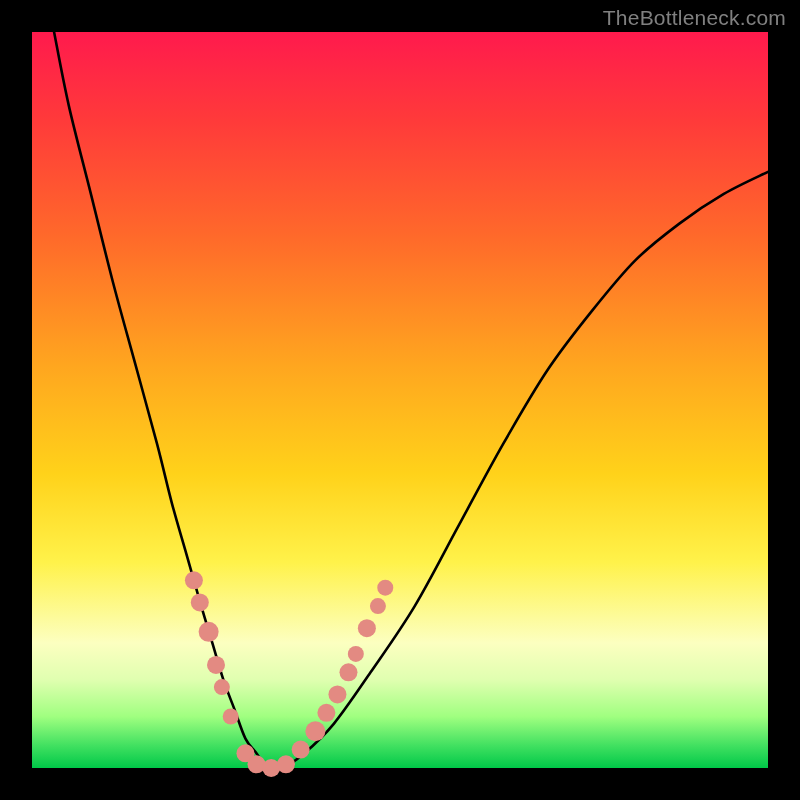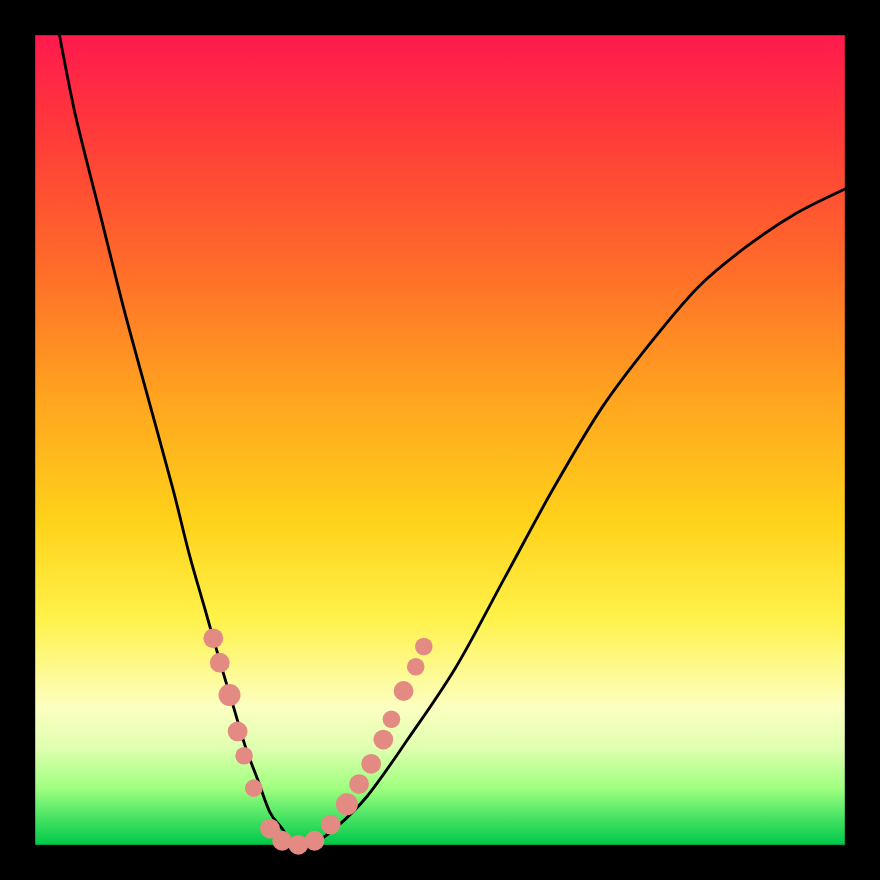--- a/index.html
+++ b/index.html
@@ -79,13 +79,14 @@
           <circle cx="294.40" cy="680.80" r="9" fill="#e38a82"></circle>
           <circle cx="305.44" cy="662.40" r="9" fill="#e38a82"></circle>
           <circle cx="316.48" cy="640.32" r="9" fill="#e38a82"></circle>
           <circle cx="323.84" cy="621.92" r="8" fill="#e38a82"></circle>
           <circle cx="334.88" cy="596.16" r="9" fill="#e38a82"></circle>
           <circle cx="345.92" cy="574.08" r="8" fill="#e38a82"></circle>
           <circle cx="353.28" cy="555.68" r="8" fill="#e38a82"></circle>
         </g>
     </svg>
   </div>
+  <div class="watermark">TheBottleneck.com</div>
 </div>
 
 </body></html>

